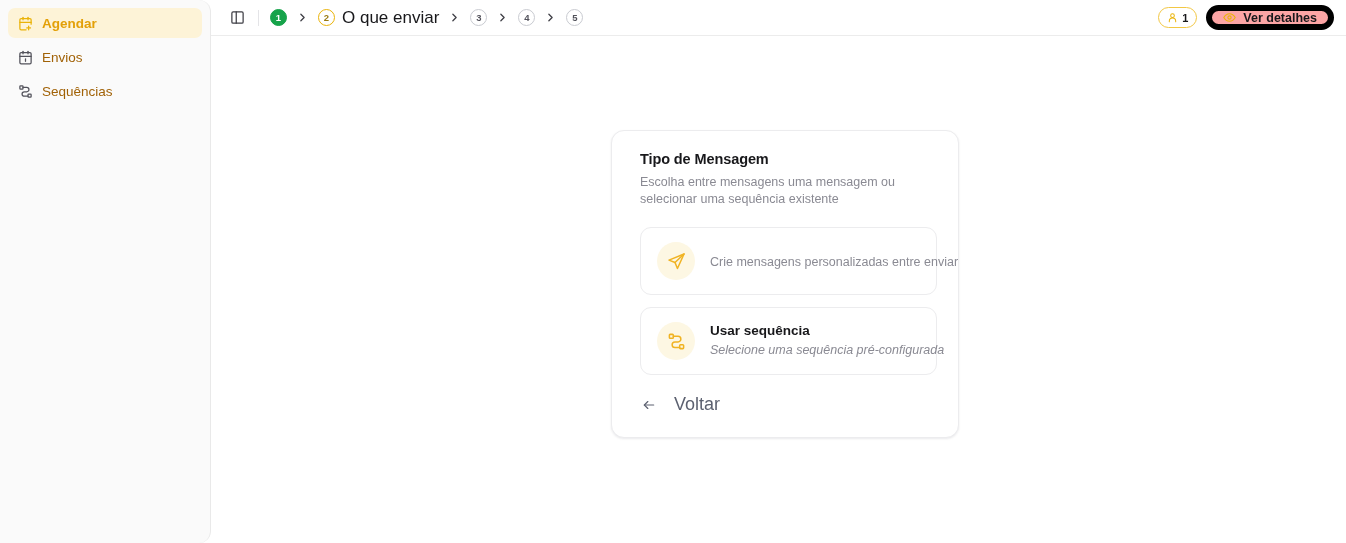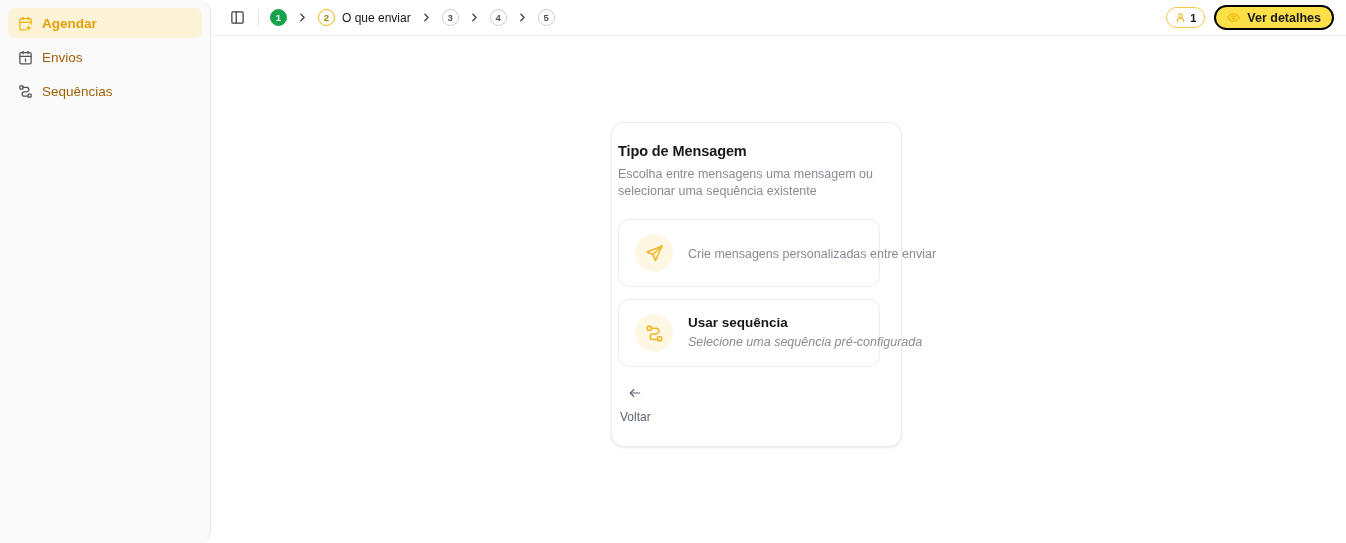--- a/index.html
+++ b/index.html
@@ -129,21 +129,21 @@
     background: #ffffff;
     color: #9a7b12;
     border: 1.3px solid #eab308;
   }
   .step-dot.todo {
     background: #ffffff;
     color: #52525b;
     border: 1px solid #c9cbd1;
   }
   .step-label {
-    font-size: 12px;
+    font-size: 17px;
     color: #18181b;
     white-space: nowrap;
   }
   .step-chevron {
     margin: 0 9px;
     color: #3f3f46;
     display: inline-flex;
     align-items: center;
   }
 
@@ -168,49 +168,49 @@
     font-weight: 600;
     cursor: pointer;
   }
   .count-badge .ico { color: #eab308; display: inline-flex; }
   .details-btn {
     display: inline-flex;
     align-items: center;
     gap: 7px;
     height: 25px;
     padding: 0 11px;
-    border: 2px solid #000000;
+    border: 6px solid #000000;
     border-radius: 999px;
-    background: #fde047;
+    background: #fca5a5;
     color: #18181b;
     font-size: 12.5px;
     font-weight: 700;
     cursor: pointer;
   }
   .details-btn .ico { color: #eab308; display: inline-flex; }
 
   
   .content {
     flex: 1 1 auto;
     display: flex;
     justify-content: center;
     background: #ffffff;
     position: relative;
   }
 
   .card {
     position: absolute;
     left: 400px;
-    top: 86px;
-    width: 291px;
+    top: 94px;
+    width: 348px;
     background: #ffffff;
     border: 1px solid #ececee;
     border-radius: 13px;
     box-shadow: 0 1px 3px rgba(16,24,40,0.05), 0 1px 2px rgba(16,24,40,0.04);
-    padding: 20px 21px 20px 6px;
+    padding: 20px 21px 20px 28px;
   }
   .card-title {
     font-size: 14.5px;
     font-weight: 700;
     color: #18181b;
     letter-spacing: -0.1px;
   }
   .card-sub {
     margin-top: 7px;
     font-size: 12.5px;
@@ -254,27 +254,26 @@
     color: #8a8a93;
     line-height: 1.3;
     margin-top: 2px;
     white-space: nowrap;
   }
 
   .back-btn {
     margin-top: 17px;
     display: inline-flex;
     align-items: center;
-    gap: 10px;
-    font-size: 12px;
+    gap: 18px;
+    font-size: 18px;
     color: #5c6170;
     cursor: pointer;
     padding: 2px 2px;
     width: fit-content;
-    flex-direction: column;
   }
   .back-btn .ico { display: inline-flex; color: #5c6170; }
 </style>
 </head>
 <body>
 
 <div class="app">
 
   <nav class="sidebar">
 

